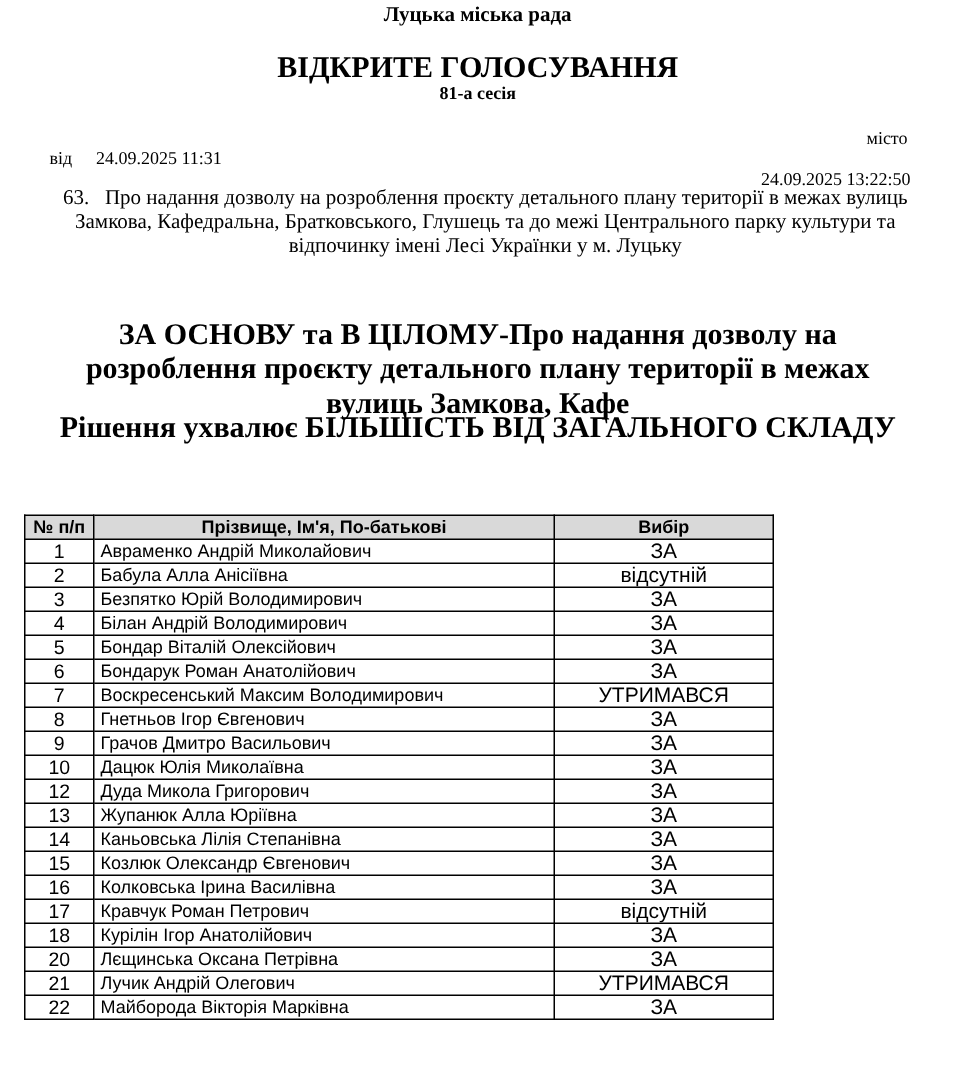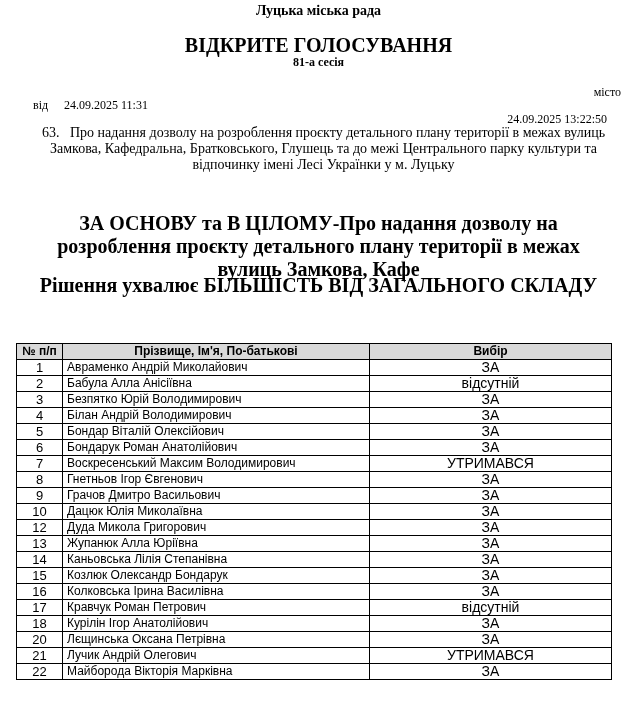--- a/index.html
+++ b/index.html
@@ -4,29 +4,29 @@
 <style>
   html, body { margin:0; padding:0; background:#fff; }
   body { width:637px; height:722px; position:relative; overflow:hidden; color:#000; }
   .serif { font-family: "Liberation Serif", "DejaVu Serif", serif; }
   .sans { font-family: "Liberation Sans", "DejaVu Sans", sans-serif; }
   .abs { position:absolute; }
   .center { text-align:center; left:0; right:0; }
   #org { top:3px; font-size:14px; font-weight:bold; }
   #vtitle { top:34px; font-size:20px; font-weight:bold; }
   #session { top:55px; font-size:12px; font-weight:bold; }
-  #city { top:85px; right:16px; font-size:12px; }
+  #city { top:85px; right:32px; font-size:12px; }
   #from-label { top:98px; left:33px; font-size:12px; }
   #from-date { top:98px; left:64px; font-size:12px; }
   #end-date { top:112px; right:30px; font-size:12px; }
   #agenda { top:125px; left:40px; right:30px; font-size:14px; line-height:16px; text-align:center; }
   #vote-subject { top:212px; left:30px; right:30px; font-size:20px; font-weight:bold; line-height:23px; text-align:center; }
   #decision { top:274px; left:30px; right:30px; font-size:20px; font-weight:bold; line-height:23px; text-align:center; }
   #decision .normal { font-weight:bold; }
-  table { position:absolute; top:343px; left:16px; width:596px; border-collapse:collapse; font-size:12px; }
+  table { position:absolute; top:343px; left:16px; width:500px; border-collapse:collapse; font-size:12px; }
   th, td { border:1px solid #000; height:15px; padding:0 4px; line-height:15px; }
   th { background:#d9d9d9; font-weight:bold; font-size:12px; }
   td.num { text-align:center; width:37px; font-size:13px; }
   td.name { text-align:left; width:298px; }
   td.vote { text-align:center; font-size:14px; }
   th.c1 { width:37px; }
   th.c2 { width:298px; }
 </style>
 </head>
 <body>
@@ -118,21 +118,21 @@
         <td class="name">Жупанюк Алла Юріївна</td>
         <td class="vote">ЗА</td>
       </tr>
       <tr>
         <td class="num">14</td>
         <td class="name">Каньовська Лілія Степанівна</td>
         <td class="vote">ЗА</td>
       </tr>
       <tr>
         <td class="num">15</td>
-        <td class="name">Козлюк Олександр Бондарук</td>
+        <td class="name">Козлюк Олександр Євгенович</td>
         <td class="vote">ЗА</td>
       </tr>
       <tr>
         <td class="num">16</td>
         <td class="name">Колковська Ірина Василівна</td>
         <td class="vote">ЗА</td>
       </tr>
       <tr>
         <td class="num">17</td>
         <td class="name">Кравчук Роман Петрович</td>

